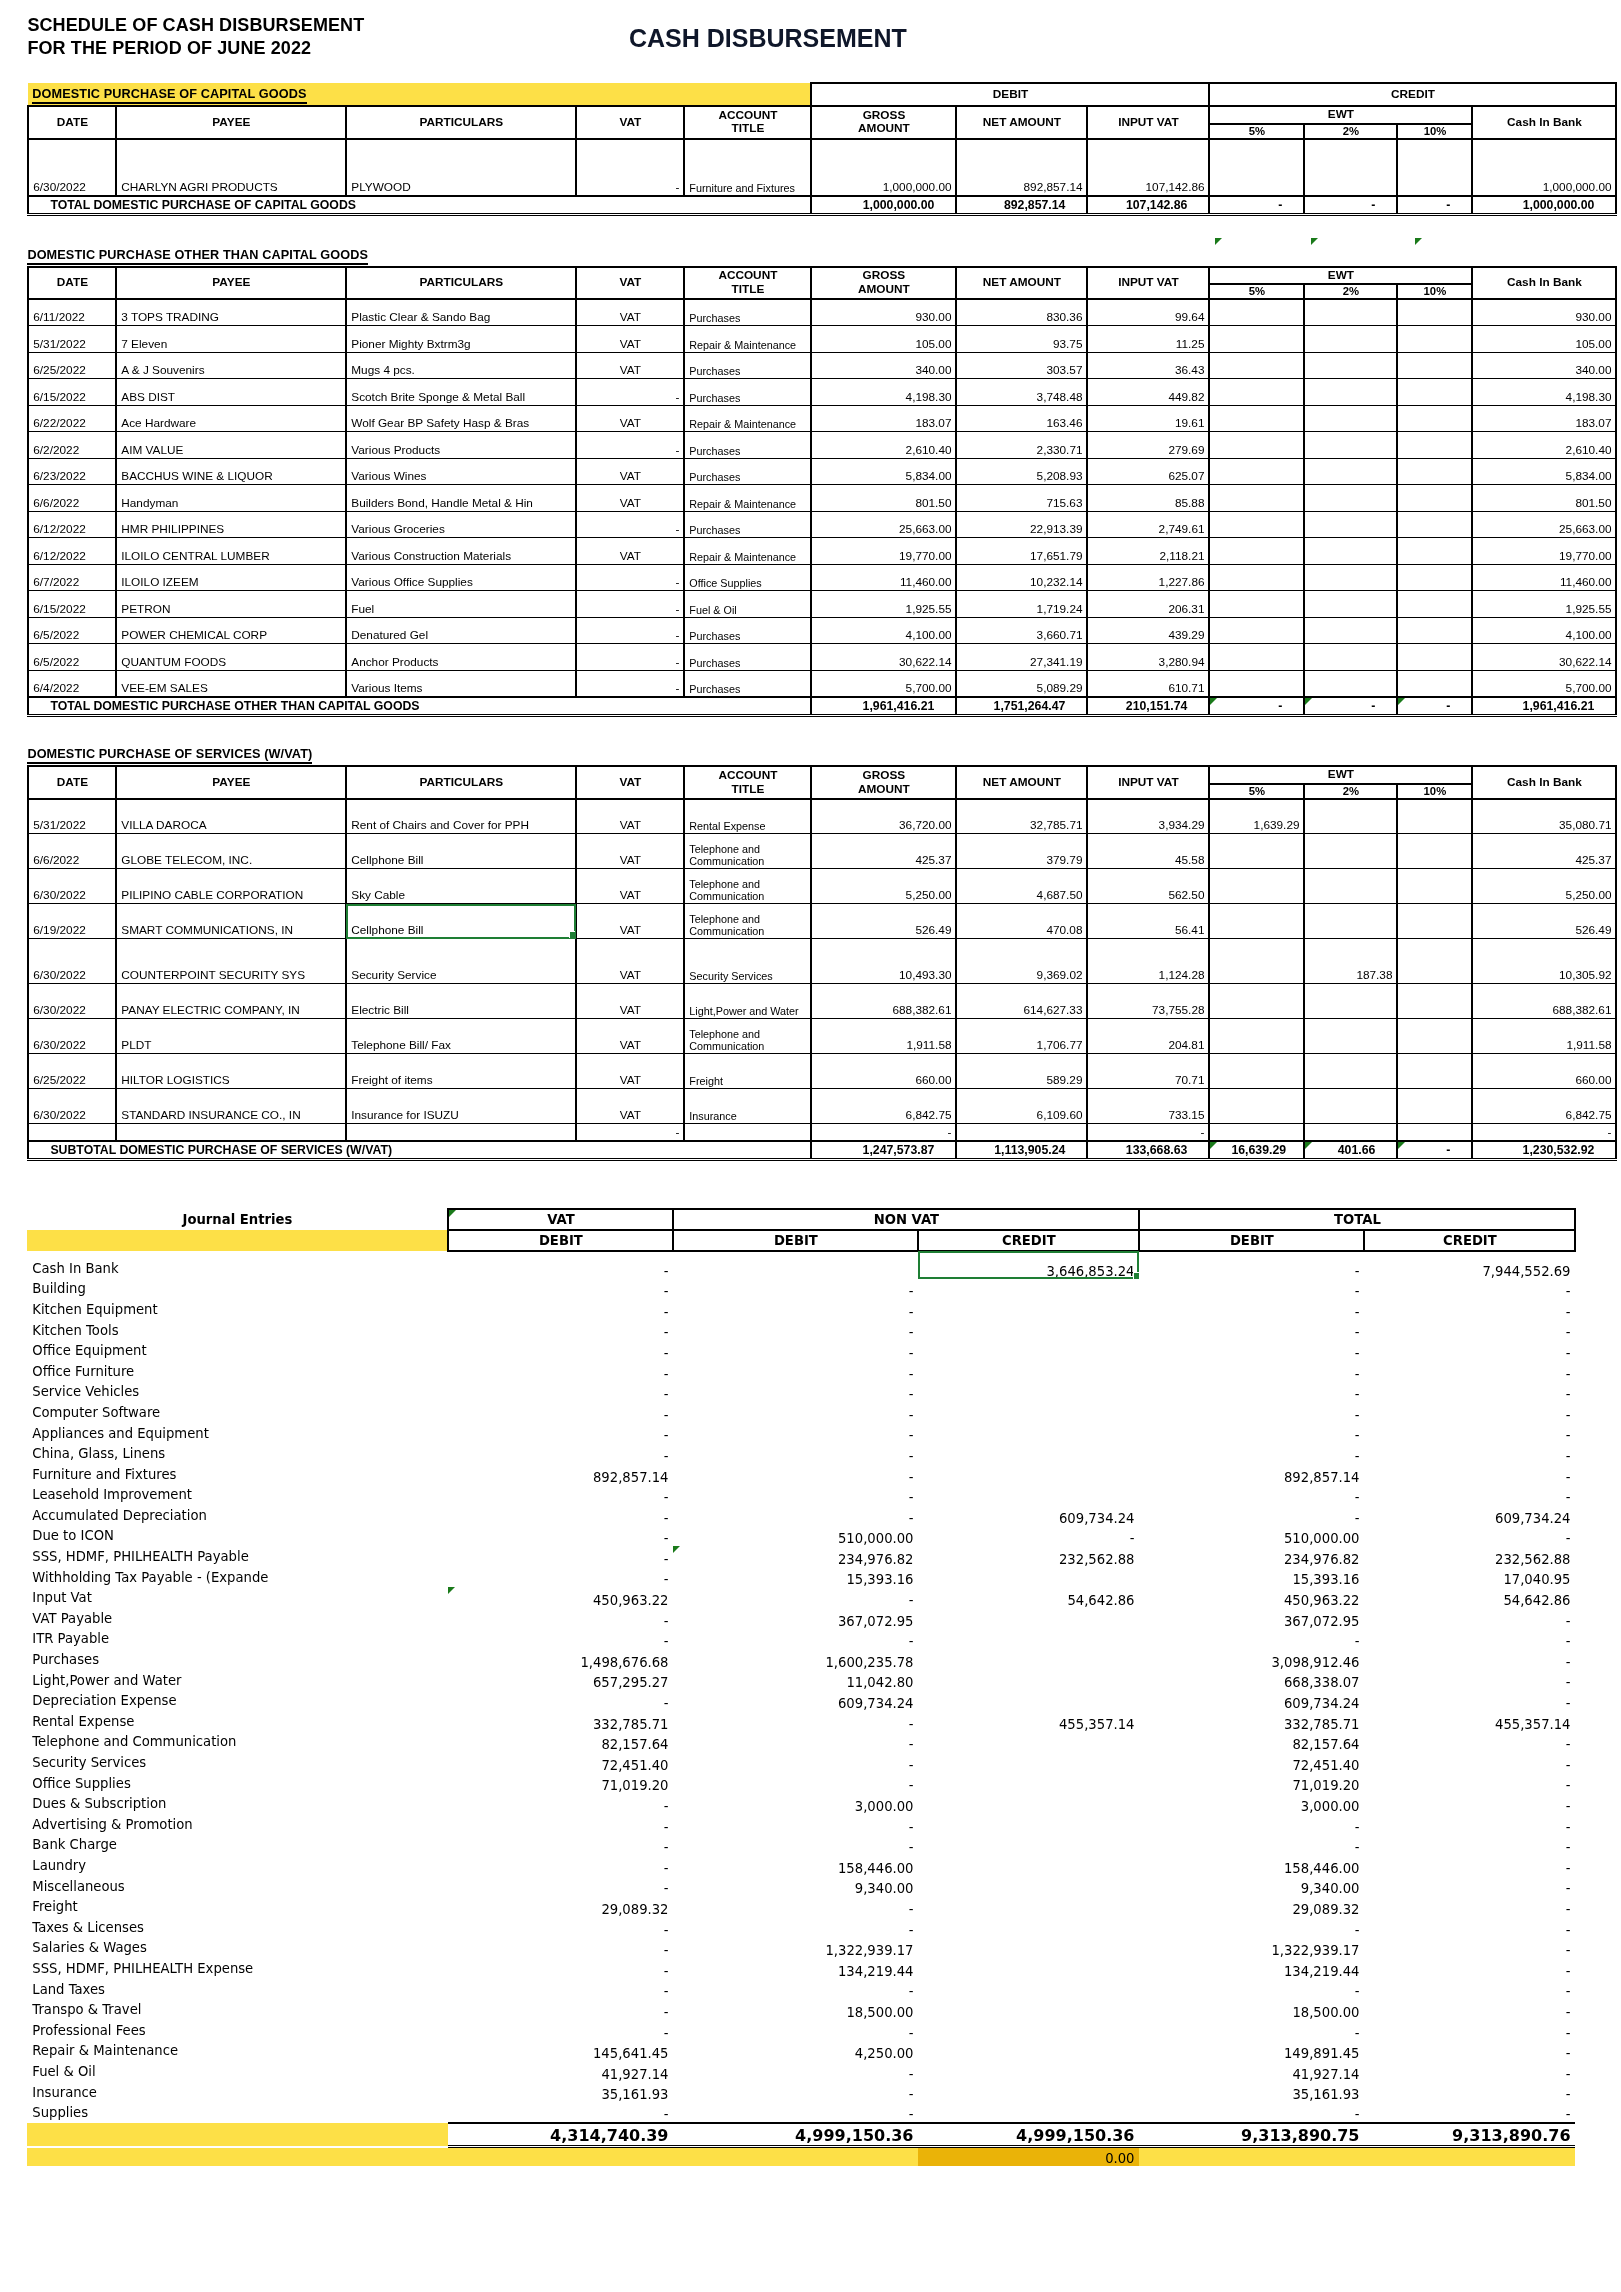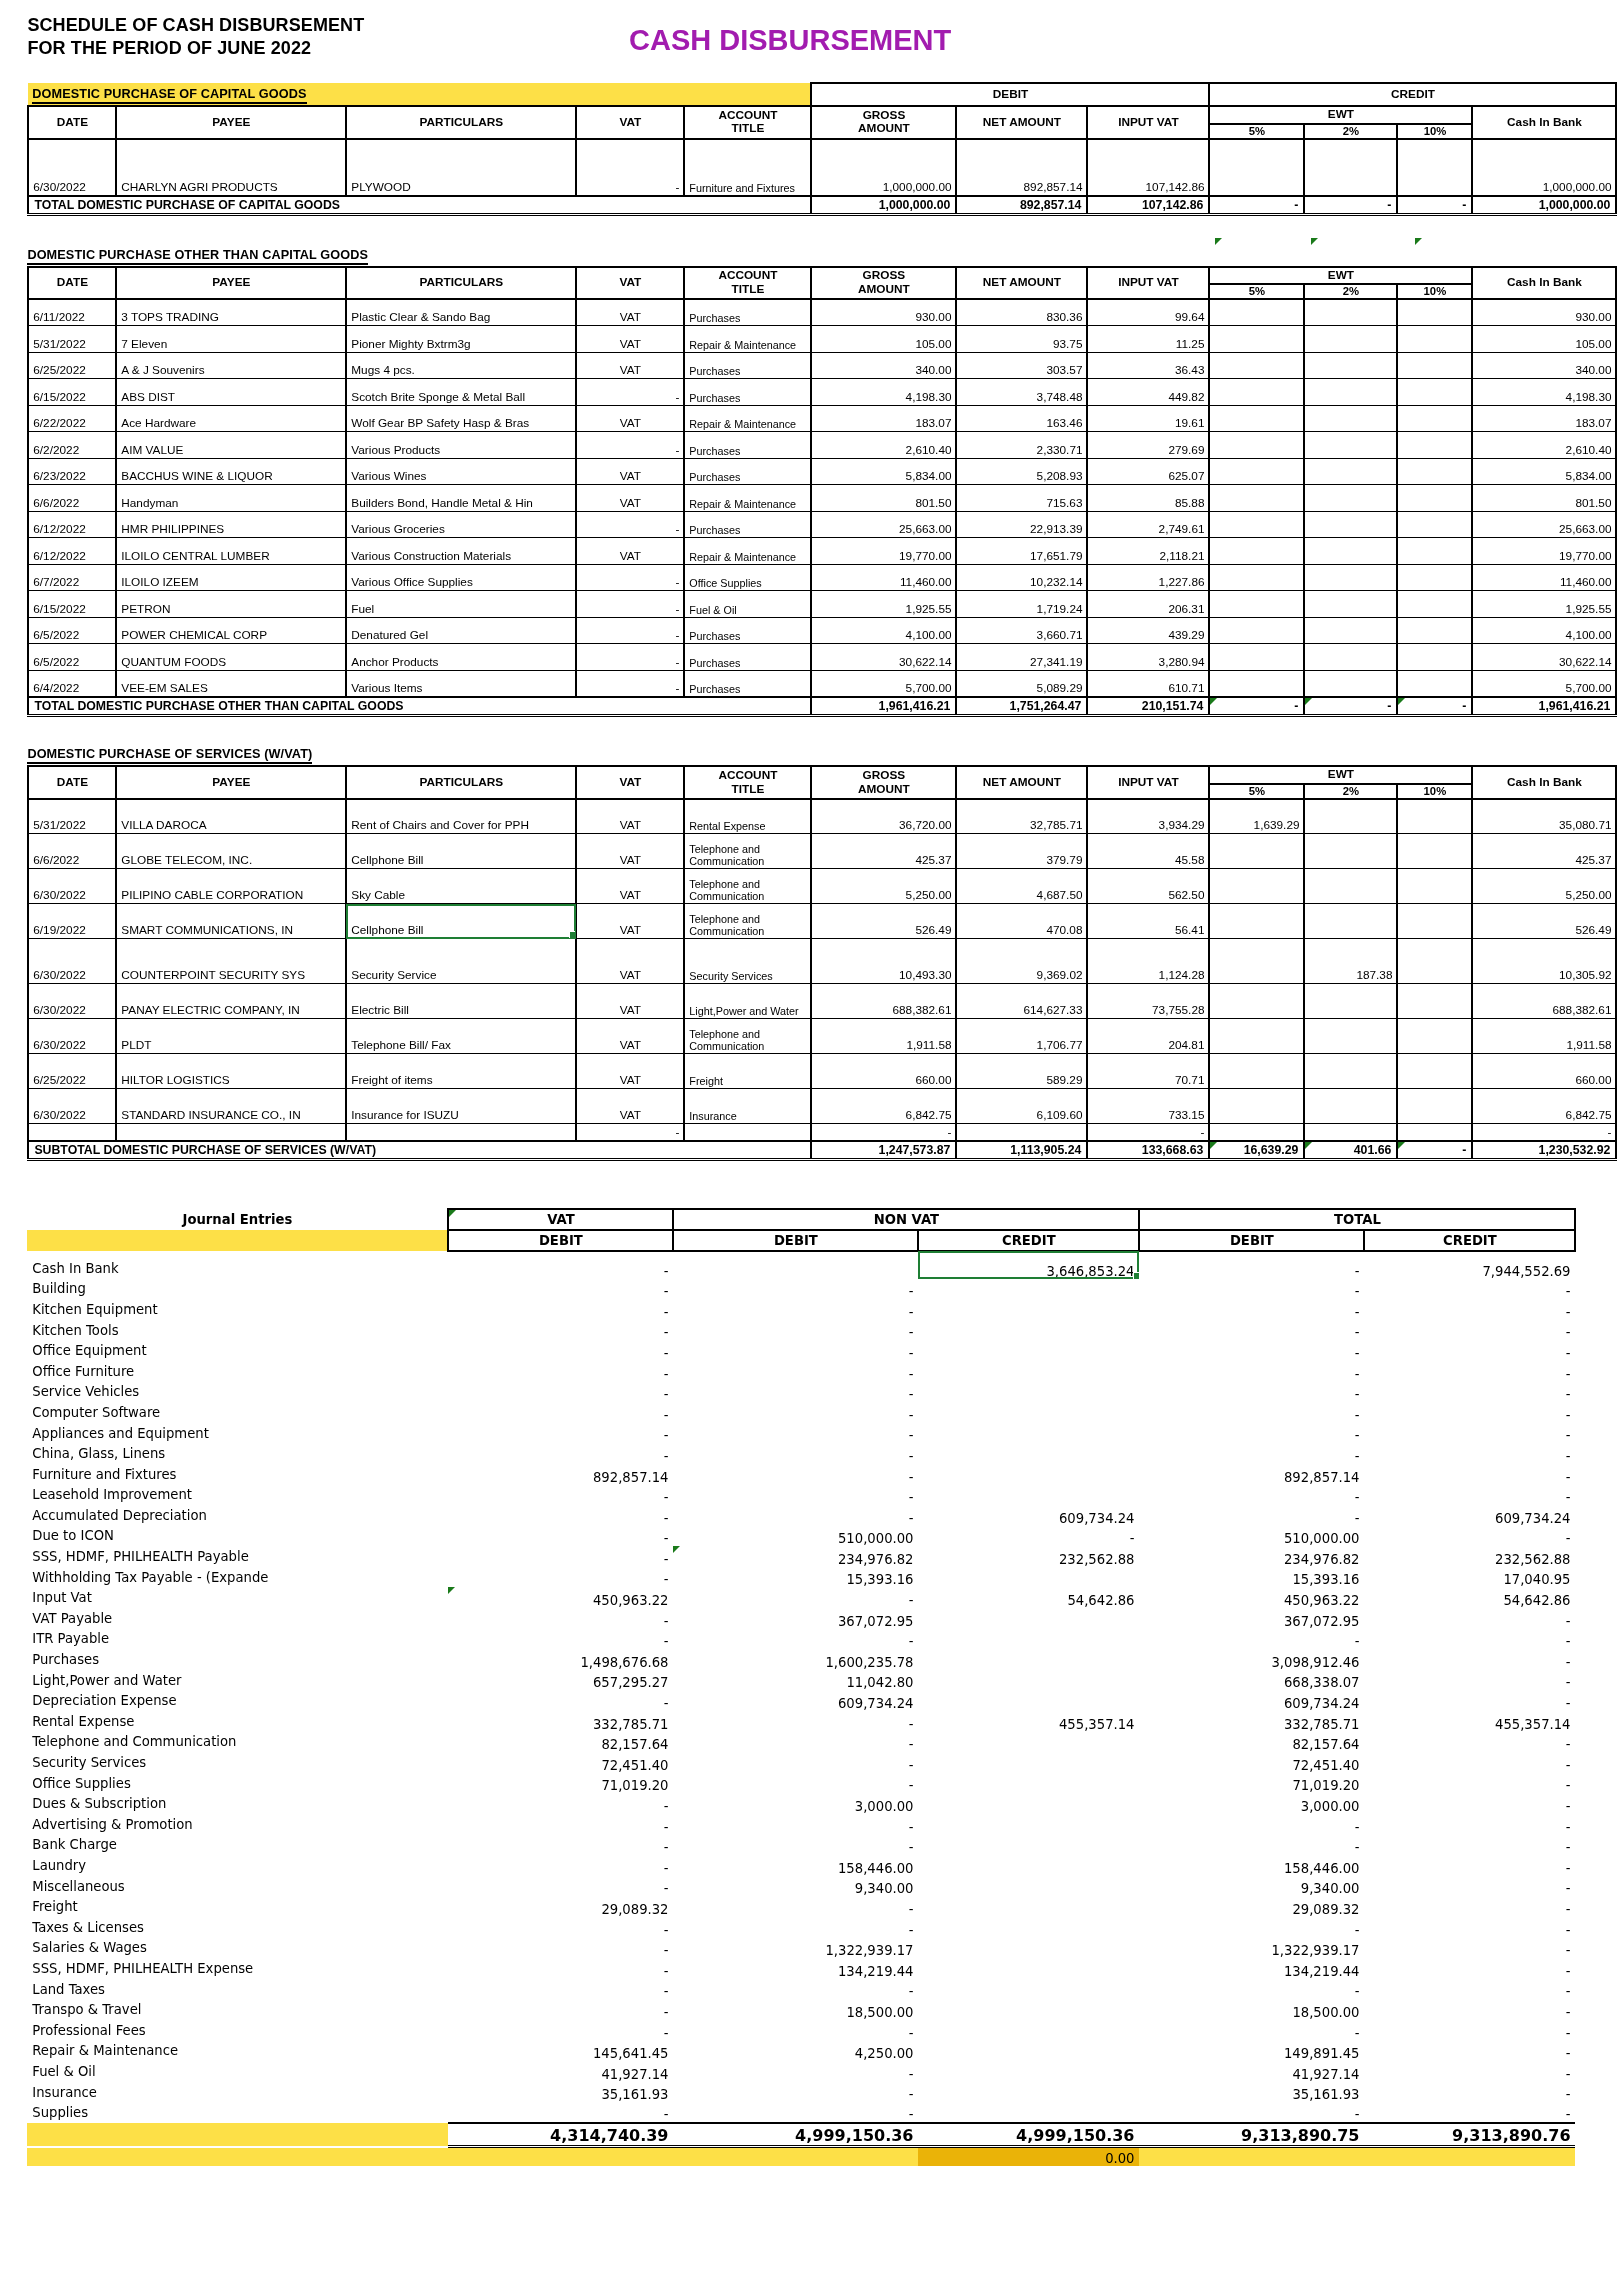--- a/index.html
+++ b/index.html
@@ -2,34 +2,34 @@
 <html><head>
 <meta charset="utf-8">
 <style>
   html,body{margin:0;padding:0;background:#fff;}
   .page{position:relative;width:1621px;height:2293px;background:#fff;color:#000;
         font-family:"Liberation Sans",sans-serif;overflow:hidden;}
   .content{padding:13.7px 0 0 27.4px;}
 
   
   .sched{font-size:18px;font-weight:bold;line-height:1.3;letter-spacing:0.1px;}
-  .main-title{position:absolute;left:629px;top:23.5px;font-size:29px;font-weight:bold;color:#a21caf;}
+  .main-title{position:absolute;left:629px;top:23.5px;font-size:25px;font-weight:bold;color:#0f172a;}
 
   
   table.ptable{border-collapse:collapse;table-layout:fixed;width:1590px;}
   .ptable th,.ptable td{box-sizing:border-box;padding:1px 3.9px;overflow:hidden;}
   .ptable thead th{border:2px solid #000;font-size:11.8px;font-weight:bold;text-align:center;
                    white-space:pre-line;line-height:1.15;vertical-align:middle;}
   .ptable thead tr.sub th{font-size:11.3px;height:14.7px;padding:0 2.9px;}
   .ptable thead th.band{height:18.6px;font-size:11.8px;}
   .ptable thead tr:last-child th{border-bottom:2.9px solid #000;}
   .ptable tbody td{border:1px solid #000;border-left:2px solid #000;border-right:2px solid #000;font-size:11.8px;}
   .ptable tfoot td{border-top:2px solid #000;border-bottom:3.9px double #000;
                    border-left:2px solid #000;border-right:2px solid #000;
-                   font-weight:bold;font-size:12.3px;padding:1px 5px;height:18.6px;}
+                   font-weight:bold;font-size:12.3px;padding:1px 21px;height:18.6px;}
   .nob{border:none !important;background:#fde047;vertical-align:bottom;}
   .sec-u{display:inline-block;font-size:12.7px;font-weight:bold;border-bottom:2px solid #000;
          padding-bottom:1px;letter-spacing:0.1px;white-space:nowrap;}
   .sec-title{margin:0 0 1px 0;}
   .num{text-align:right;vertical-align:bottom;white-space:nowrap;}
   .txt{text-align:left;vertical-align:bottom;white-space:nowrap;}
   .vatc{text-align:center;vertical-align:bottom;}
   .acct{text-align:left;vertical-align:bottom;white-space:normal;font-size:10.8px !important;line-height:1.12;}
   .tlabel{text-align:left;vertical-align:middle;white-space:nowrap;}
   .t1 tbody td{height:57px;}

